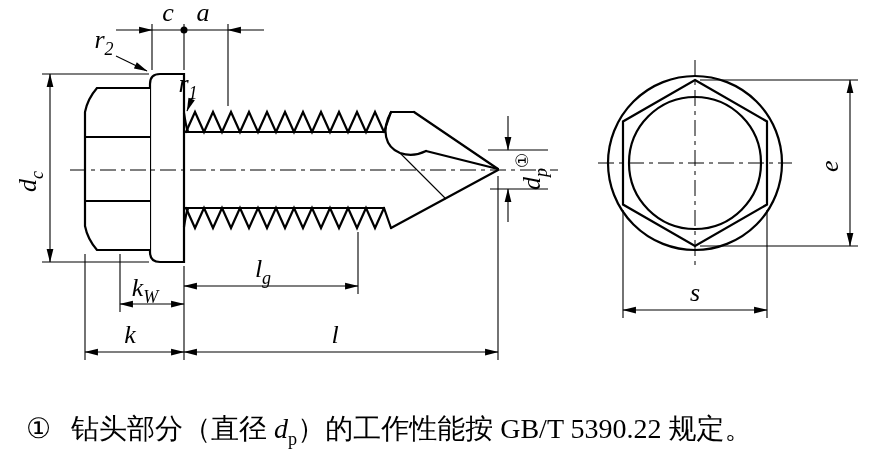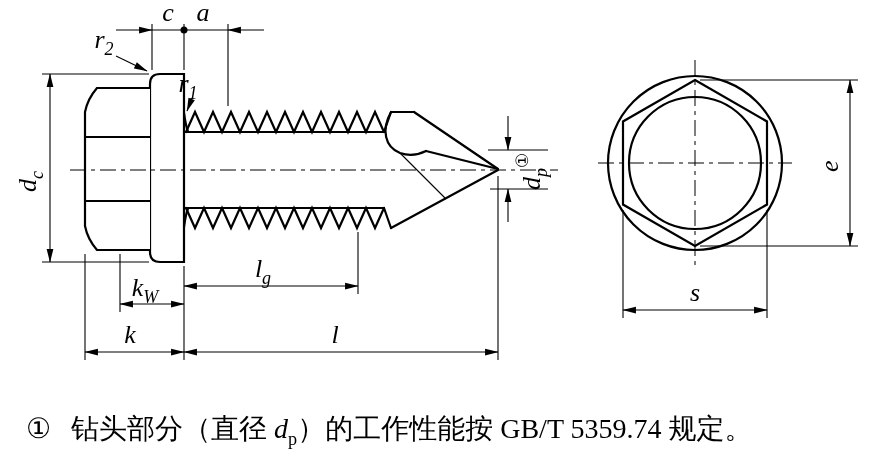--- a/index.html
+++ b/index.html
@@ -142,14 +142,14 @@
 
     <g>
       <line class="thin" x1="623" y1="210" x2="623" y2="318"></line>
       <line class="thin" x1="767" y1="210" x2="767" y2="318"></line>
       <line class="dim" x1="623" y1="310" x2="767" y2="310" marker-start="url(#arrS)" marker-end="url(#arrE)"></line>
       <text class="lbl" x="695" y="301" text-anchor="middle">s</text>
     </g>
   </g>
 </svg>
 
-<div class="footnote"><span class="marker">①</span><span>钻头部分（直径 </span><i>d</i><sub>p</sub><span>）的工作性能按 GB/T 5359.74 规定。</span></div>
+<div class="footnote"><span class="marker">①</span><span>钻头部分（直径 </span><i>d</i><sub>p</sub><span>）的工作性能按 GB/T 5390.22 规定。</span></div>
 </div>
 
 </body></html>

